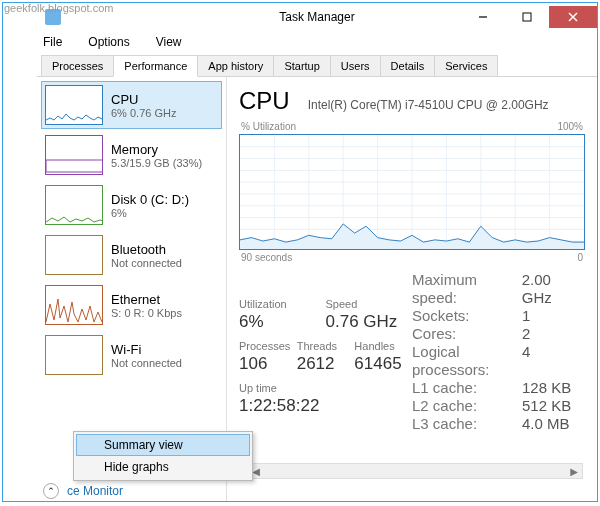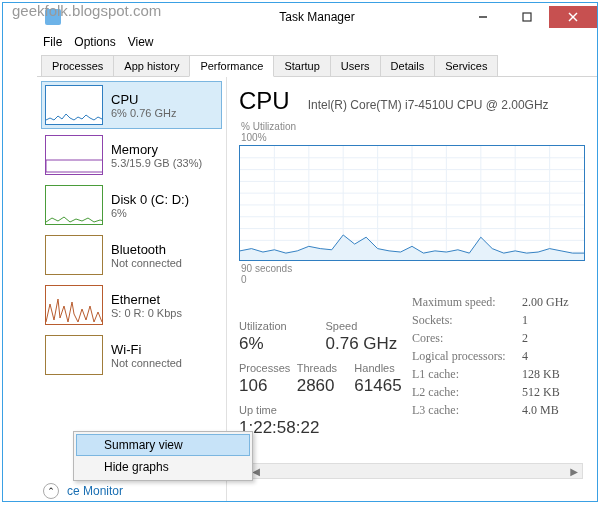--- a/index.html
+++ b/index.html
@@ -1,30 +1,30 @@
 <!DOCTYPE html>
 <html><head>
 <meta charset="utf-8">
 <style>
 * { box-sizing: border-box; margin: 0; padding: 0; }
 body { font-family: "Segoe UI", Tahoma, sans-serif; font-size: 12px; background: #fff; width: 600px; height: 506px; overflow: hidden; position: relative; }
 
-.watermark { position: absolute; top: 2px; left: 12px; color: #999; font-size: 15px; z-index: 100; }
+.watermark { position: absolute; top: 2px; left: 4px; color: #999; font-size: 11px; z-index: 100; }
 
 .window { border: 1px solid #3aa0e4; width: 596px; height: 500px; margin: 2px; background: #fff; display: flex; flex-direction: column; padding-left: 34px; }
 
 .titlebar { height: 28px; background: #fff; display: flex; align-items: center; position: relative; }
 .titlebar-icon { width: 16px; height: 16px; margin-left: 8px; background: #6db3e8; border-radius: 2px; }
 .titlebar-title { position: absolute; left: 50%; transform: translateX(-50%); font-size: 12px; color: #000; }
 .titlebar-btns { margin-left: auto; display: flex; }
 .titlebar-btn { width: 44px; height: 22px; display: flex; align-items: center; justify-content: center; font-size: 13px; }
 .titlebar-btn.close { background: #c75050; color: #fff; width: 48px; }
 .titlebar-btn svg { display: block; }
 
-.menubar { height: 22px; display: flex; align-items: center; padding: 0 6px; gap: 12px; font-size: 12px; }
+.menubar { height: 22px; display: flex; align-items: center; padding: 0 6px; gap: 26px; font-size: 12px; }
 .menubar span { cursor: default; }
 
 .tabs { display: flex; border-bottom: 1px solid #d4d4d4; padding-left: 4px; margin-top: 2px; }
 .tab { padding: 4px 10px; border: 1px solid #d4d4d4; border-bottom: none; background: #f0f0f0; font-size: 11px; margin-right: -1px; position: relative; cursor: default; }
 .tab.active { background: #fff; z-index: 1; border-bottom: 1px solid #fff; margin-bottom: -1px; }
 
 .content { flex: 1; display: flex; overflow: hidden; position: relative; }
 
 .sidebar { width: 190px; border-right: 1px solid #e0e0e0; padding: 4px; overflow-y: auto; }
 .side-item { display: flex; border: 1px solid transparent; padding: 3px; margin-bottom: 2px; cursor: default; }
@@ -33,27 +33,27 @@
 .side-thumb svg { position: absolute; bottom: 0; left: 0; }
 .side-info { display: flex; flex-direction: column; justify-content: center; }
 .side-title { font-size: 13px; }
 .side-sub { font-size: 11px; color: #666; }
 
 .main { flex: 1; padding: 10px 12px; position: relative; overflow: hidden; }
 .main-header { display: flex; align-items: baseline; margin-bottom: 6px; }
 .main-title { font-size: 24px; font-weight: normal; }
 .main-subtitle { font-size: 12px; color: #555; margin-left: 18px; }
 
-.chart-label-row { display: flex; justify-content: space-between; font-size: 10px; color: #888; padding: 0 2px; flex-direction: column; }
+.chart-label-row { display: flex; justify-content: space-between; font-size: 10px; color: #888; padding: 0 2px; }
 .chart { width: 100%; height: 116px; border: 1px solid #2f7ec1; background: #fff; position: relative; margin: 2px 0; }
 .chart svg { position: absolute; bottom: 0; left: 0; }
 
 .stats { display: flex; margin-top: 8px; }
 .stats-left { flex: 1; margin-top: 27px; }
-.stats-right { flex: 1; font-size: 12px; font-family: Liberation Serif, serif; }
+.stats-right { flex: 1; font-size: 15px; }
 
 .stat-row { display: flex; margin-bottom: 8px; }
 .stat { flex: 1; }
 .stat-label { font-size: 11px; color: #777; }
 .stat-value { font-size: 17px; color: #333; margin-top: 2px; }
 .stat.wide { flex: 2; }
 
 .kv-row { display: flex; line-height: 18px; color: #555; }
 .kv-row .k { width: 110px; color: #777; }
 .kv-row .v { }
@@ -101,22 +101,22 @@
   </div>
 
   <div class="menubar" id="menubar">
       <span>File</span>
       <span>Options</span>
       <span>View</span>
     </div>
 
   <div class="tabs" id="tabs">
       <div class="tab">Processes</div>
+      <div class="tab active">Performance</div>
       <div class="tab">App history</div>
-      <div class="tab active">Performance</div>
       <div class="tab">Startup</div>
       <div class="tab">Users</div>
       <div class="tab">Details</div>
       <div class="tab">Services</div>
     </div>
 
   <div class="content">
     <div class="sidebar" id="sidebar">
         <div class="side-item selected">
           <div class="side-thumb" style="border-color: rgb(47, 126, 193);">
@@ -231,21 +231,21 @@
                 <div class="stat-value">0.76 GHz</div>
               </div>
             </div>
           <div class="stat-row" id="stats2">
               <div class="stat">
                 <div class="stat-label">Processes</div>
                 <div class="stat-value">106</div>
               </div>
               <div class="stat">
                 <div class="stat-label">Threads</div>
-                <div class="stat-value">2860</div>
+                <div class="stat-value">2612</div>
               </div>
               <div class="stat">
                 <div class="stat-label">Handles</div>
                 <div class="stat-value">61465</div>
               </div>
             </div>
           <div class="stat-row">
             <div class="stat wide">
               <div class="stat-label">Up time</div>
               <div class="stat-value">1:22:58:22</div>

